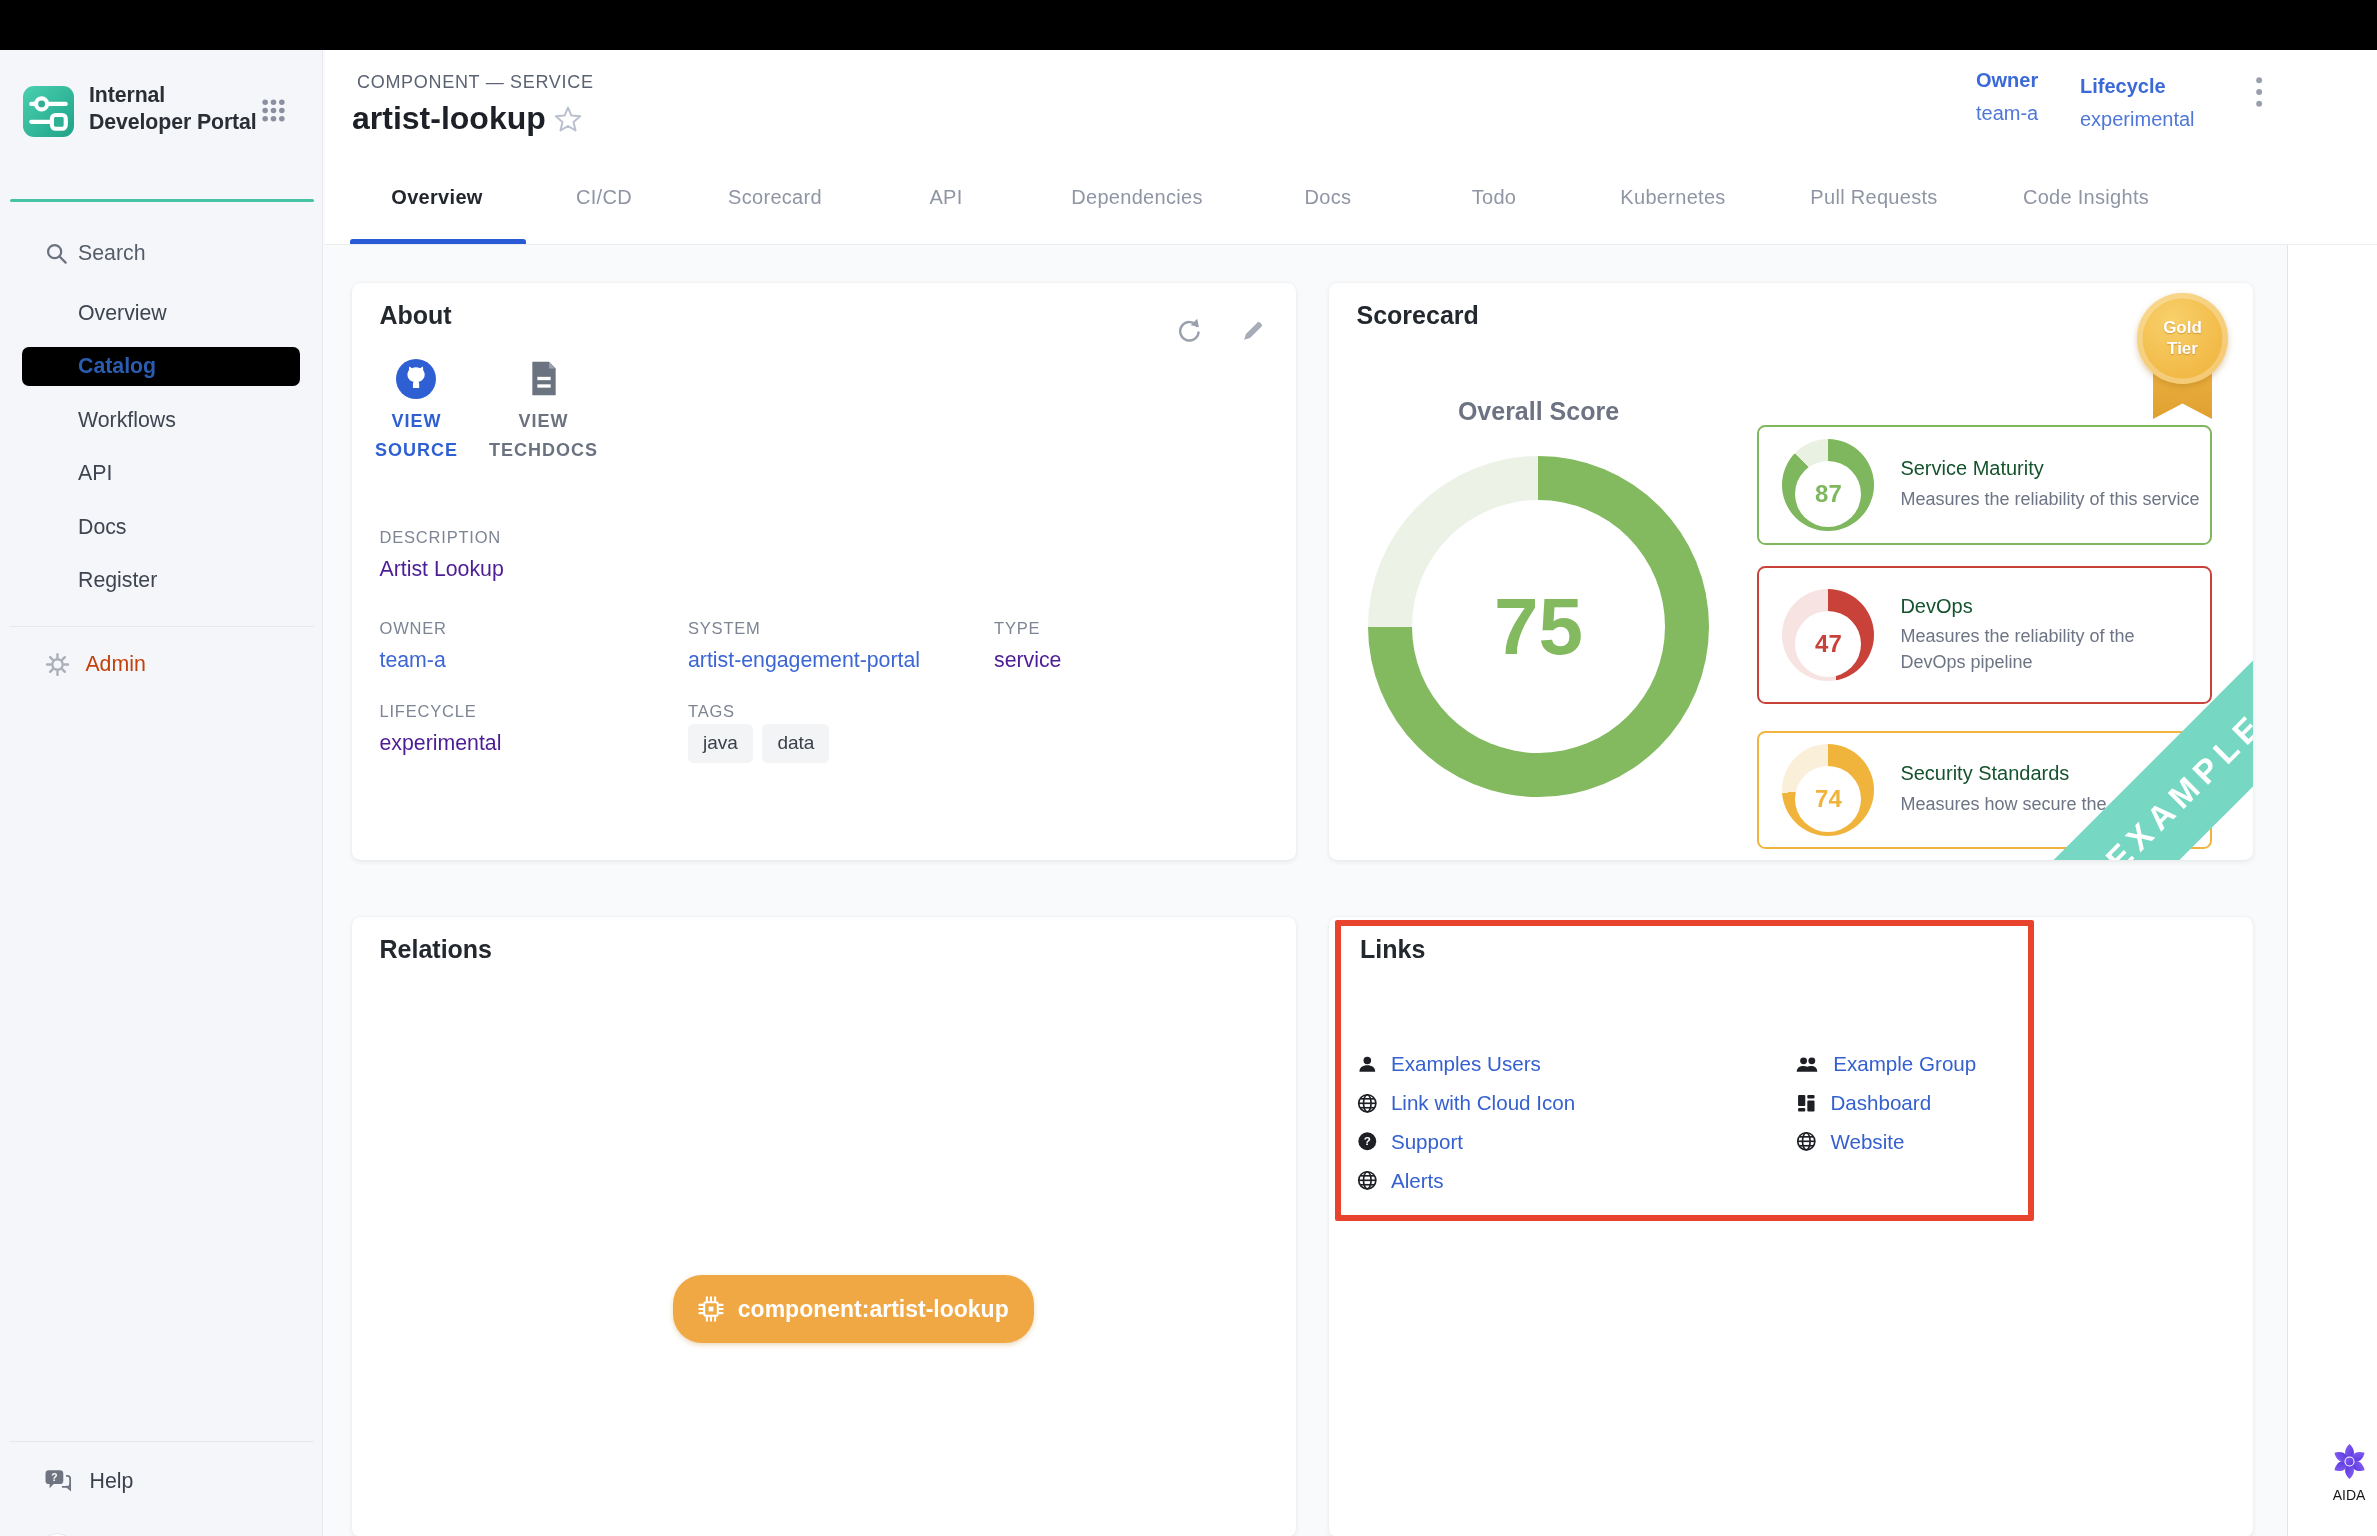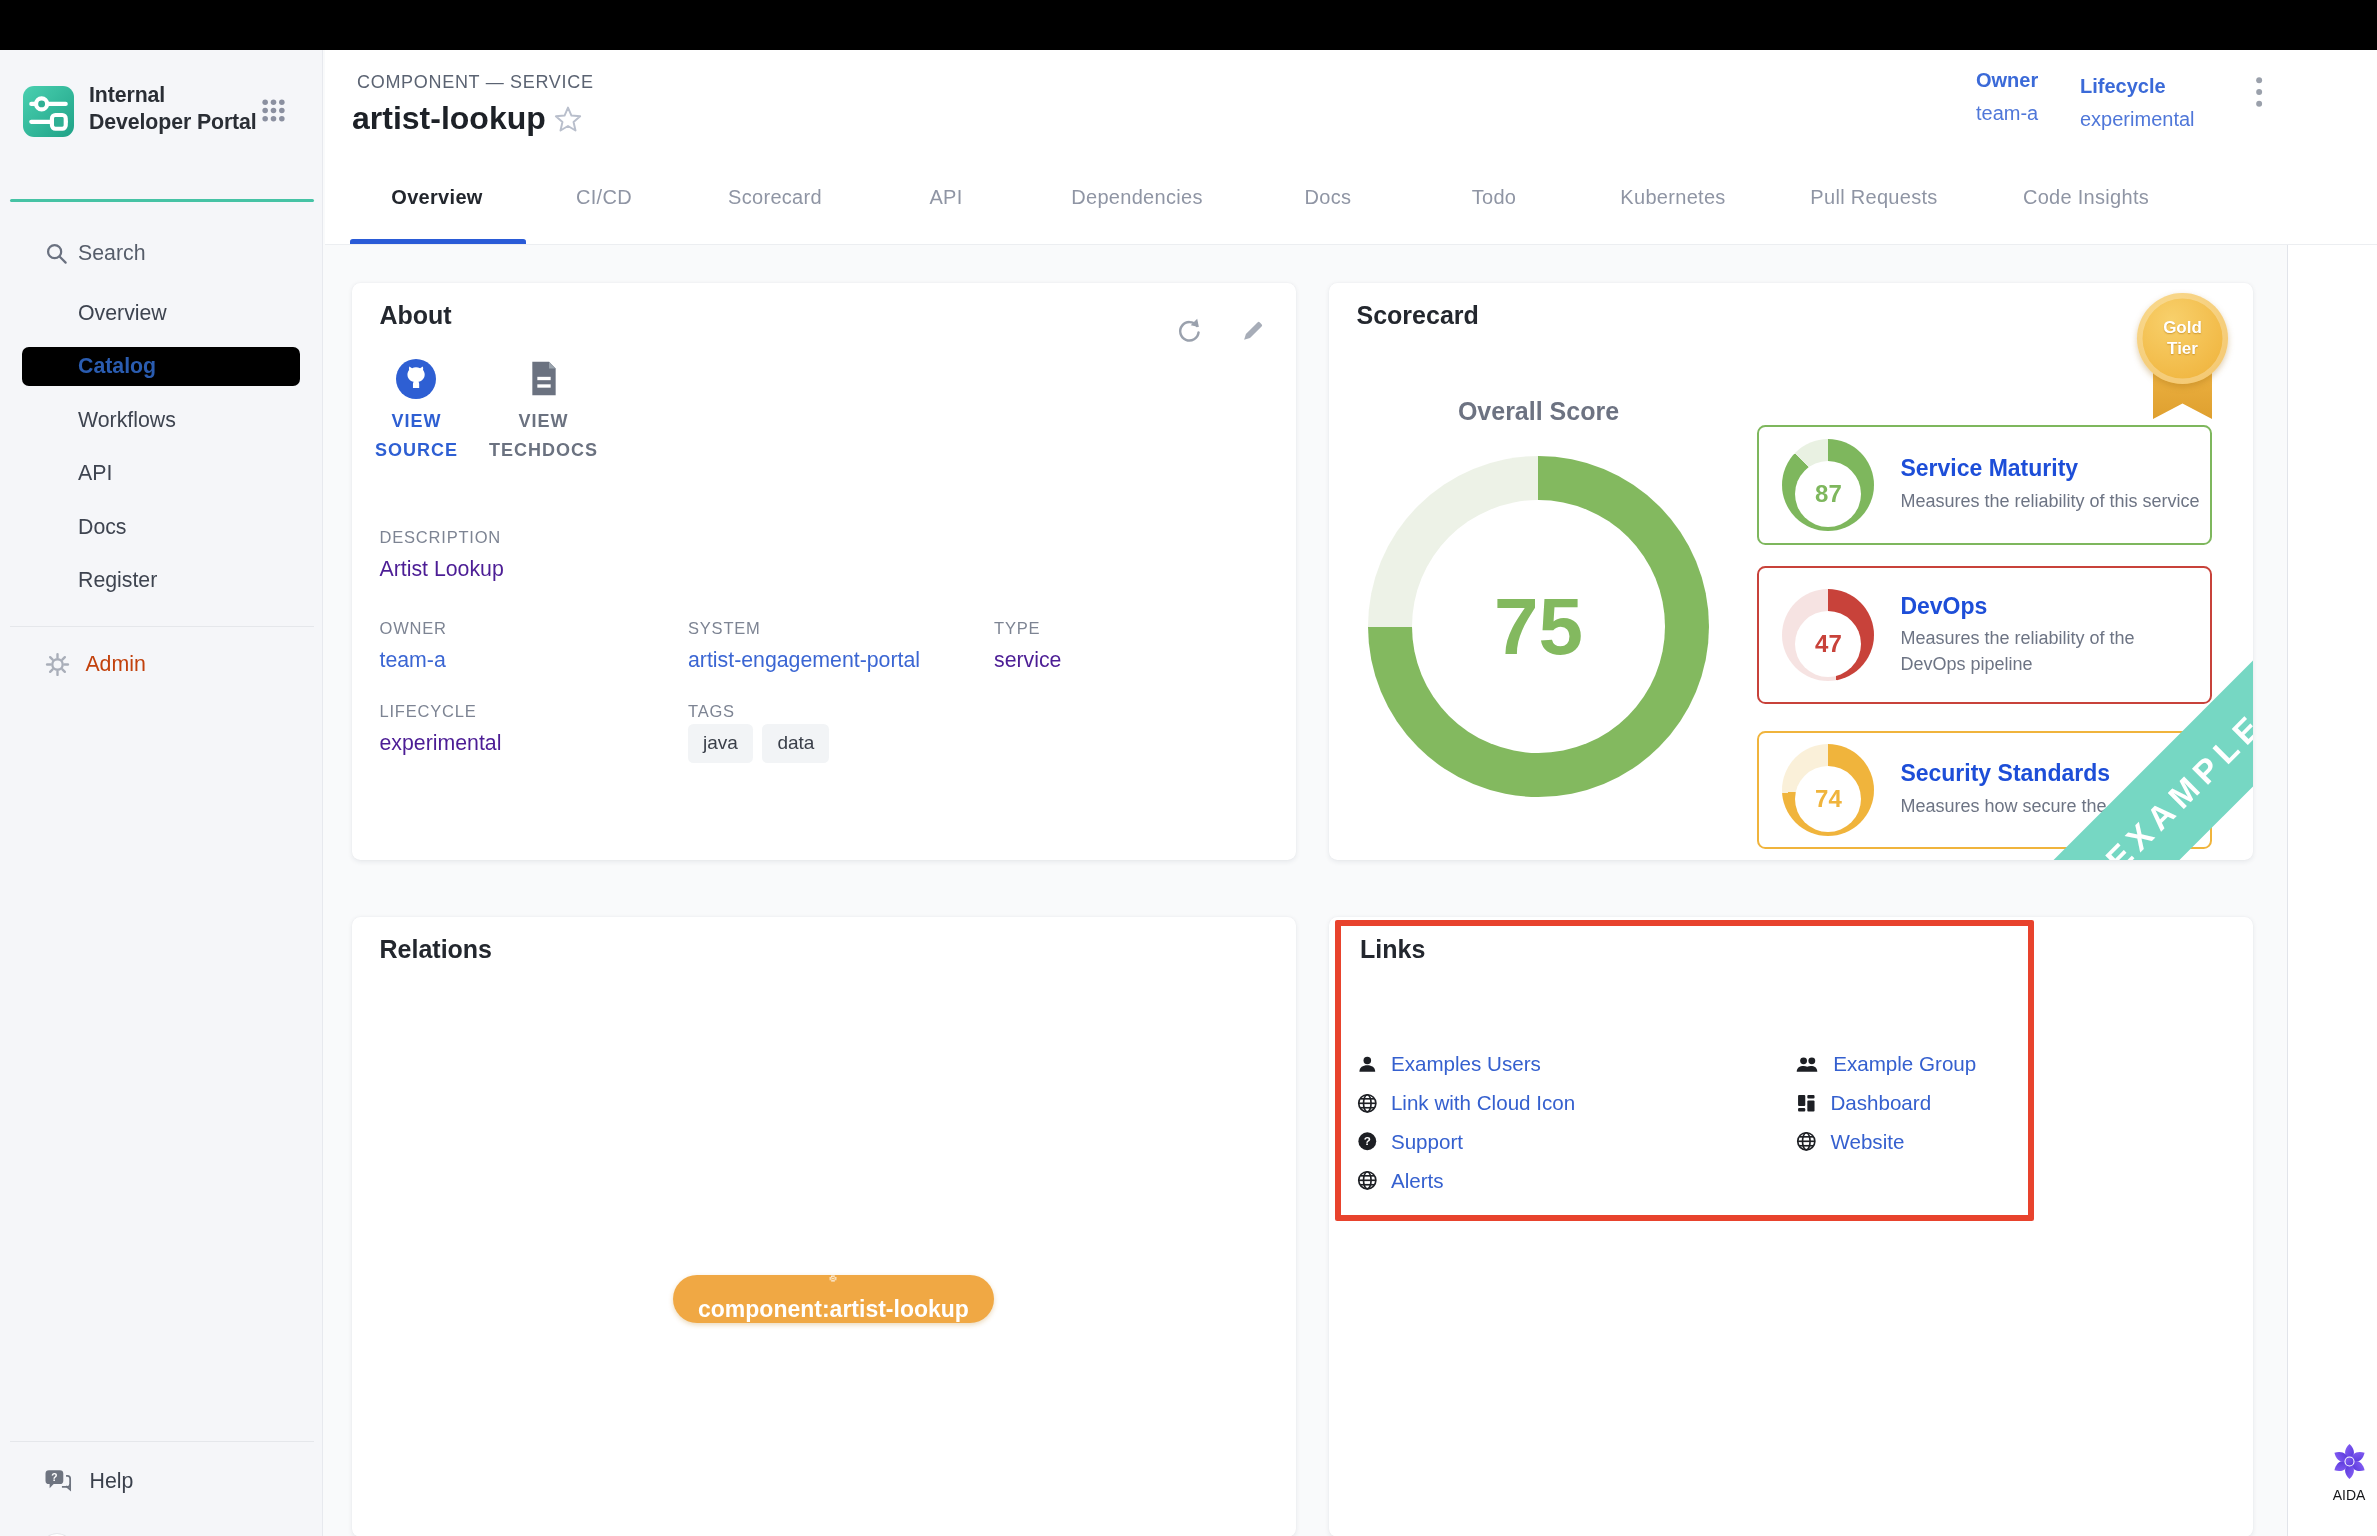--- a/index.html
+++ b/index.html
@@ -92,31 +92,31 @@
   .overall-label { position:absolute; left:72px; top:114px; width:275px; text-align:center; font-size:25px; font-weight:600; color:#6d7382; }
   .overall-donut { position:absolute; left:39px; top:173px; width:341px; height:341px; border-radius:50%; }
   .overall-hole { position:absolute; left:44px; top:44px; width:253px; height:253px; border-radius:50%; background:#fff; display:flex; align-items:center; justify-content:center; }
   .overall-num { font-size:80px; font-weight:700; }
   .metric { position:absolute; left:428px; width:455px; border:2.1px solid #ccc; border-radius:8.3px; background:#fff; display:flex; align-items:center; padding-left:23.4px; }
   .metric.m1 { top:142px; height:120px; } .metric.m2 { top:283px; height:138px; } .metric.m3 { top:448px; height:118px; }
   .ring { position:relative; width:92px; height:92px; border-radius:50%; flex:0 0 92px; }
   .ring-hole { position:absolute; left:13px; top:22px; width:66px; height:66px; border-radius:50%; background:#fff; display:flex; align-items:center; justify-content:center; }
   .ring-hole span { font-size:24px; font-weight:700; }
   .metric-text { margin-left:26px; }
-  .metric-name { font-size:23px; font-weight:700; color:#1d4ed8; margin-bottom:6.9px; }
+  .metric-name { font-size:20px; font-weight:400; color:#14532d; margin-bottom:6.9px; }
   .metric-desc { font-size:18px; color:#6d7484; line-height:25.5px; }
   .m1 .metric-desc, .m3 .metric-desc { white-space:nowrap; }
   .m2 .metric-desc { max-width:289px; }
   .example-ribbon { position:absolute; left:615px; top:464px; width:482px; height:89px; transform:rotate(-45deg);
     background:var(--ribbon); display:flex; align-items:center; justify-content:center; z-index:6; }
   .example-ribbon span { color:#fff; font-size:33px; font-weight:700; letter-spacing:6.9px; }
 
   
-  .relation-chip { position:absolute; left:321px; top:358px; height:48px; border-radius:29px; background:var(--chip);
-    display:inline-flex; align-items:center; gap:13.8px; padding:0 25px; cursor:pointer; box-shadow:0 2.1px 5.5px rgba(190,130,30,.3);flex-direction:column; }
+  .relation-chip { position:absolute; left:321px; top:358px; height:68px; border-radius:29px; background:var(--chip);
+    display:inline-flex; align-items:center; gap:13.8px; padding:0 25px; cursor:pointer; box-shadow:0 2.1px 5.5px rgba(190,130,30,.3); }
   .relation-chip span { color:#fff; font-size:23px; font-weight:700; }
 
   
   .link-col { position:absolute; top:131px; }
   .col-1 { left:27.5px; } .col-2 { left:467px; }
   .link-row { display:flex; align-items:center; gap:13.8px; height:32px; margin-bottom:6.9px; cursor:pointer; }
   .link-row span { font-size:20.6px; color:#3560cf; }
   .links-highlight { position:absolute; left:1335px; top:920px; width:699px; height:301px; border:6.2px solid var(--highlight); border-radius:2.1px; z-index:10; pointer-events:none; }
 
   .aida { position:absolute; left:2324px; top:1442px; width:50px; text-align:center; cursor:pointer; z-index:12; }

